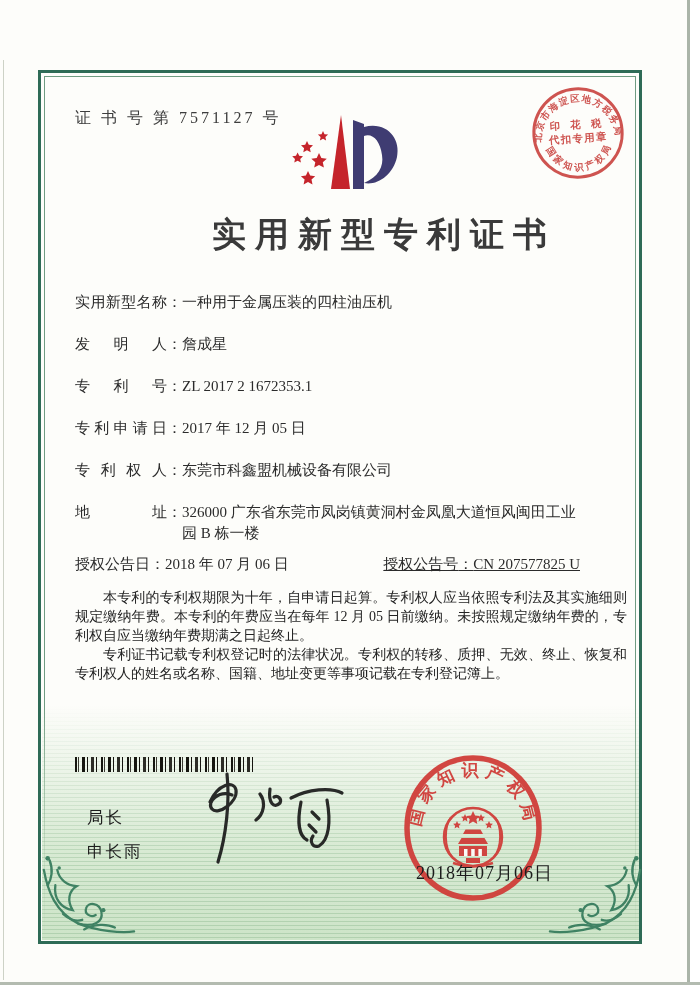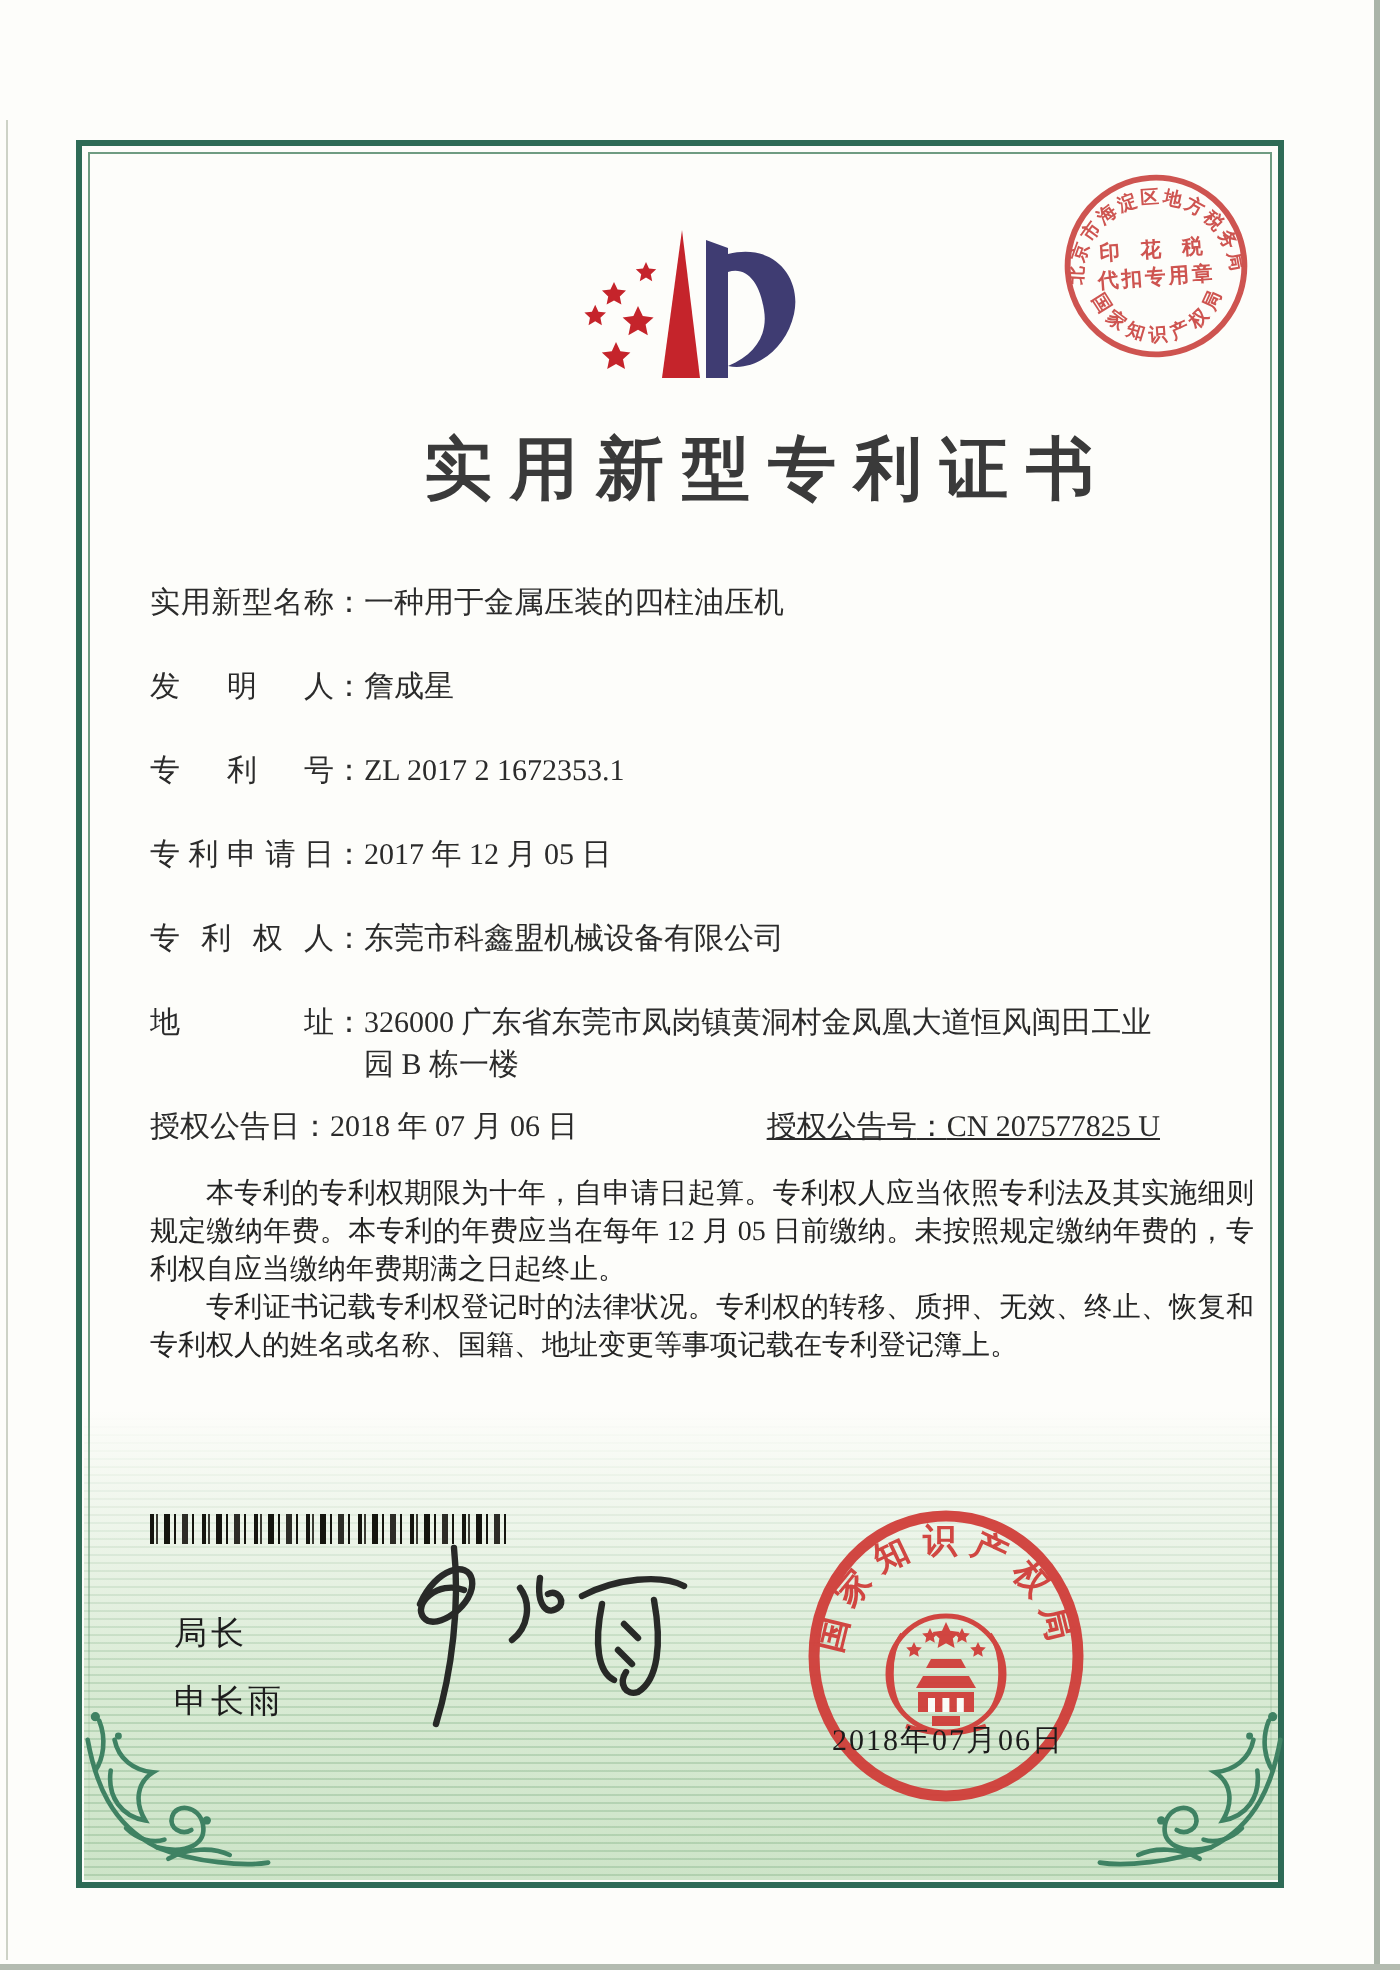--- a/index.html
+++ b/index.html
@@ -58,21 +58,21 @@
         background:
           repeating-linear-gradient(90deg,#15150f 0 2px,transparent 2px 3px,#3a3a32 3px 4px,transparent 4px 7px,
           #15150f 7px 10px,transparent 10px 12px,#15150f 12px 13px,transparent 13px 16px,
           #2c2c26 16px 19px,transparent 19px 21px,#15150f 21px 22px,transparent 22px 26px);}
 
   .director{position:absolute;left:87px;top:800px;font-family:"Liberation Sans","DejaVu Sans",sans-serif;
         font-size:16.5px;line-height:34px;color:#1d1d1d;letter-spacing:2px;}
   .signature{position:absolute;left:188px;top:762px;width:165px;height:112px;}
 
   .seal{position:absolute;left:403px;top:753px;width:140px;height:150px;opacity:0.93;}
-  .seal-date{position:absolute;left:416px;top:861px;width:150px;font-size:15px;color:#1c1c1c;
+  .seal-date{position:absolute;left:416px;top:861px;width:150px;font-size:18px;color:#1c1c1c;
         letter-spacing:1px;z-index:5;}
 
   .taxstamp{position:absolute;left:524px;top:79px;width:108px;height:108px;opacity:0.9;
         transform:rotate(-4deg);}
 
   .footer{position:absolute;left:38px;top:915px;width:604px;text-align:center;font-size:13.5px;color:#2f2f2f;}
 </style>
 </head>
 <body>
 
@@ -116,20 +116,21 @@
       <path d="M46,90 C56,84 70,84 78,88"></path>
       <path d="M24,74 C30,80 38,82 44,80"></path>
     </g>
     <g fill="#3f8263">
       <circle cx="8" cy="16" r="2.4"></circle>
         <circle cx="66" cy="70" r="2.2"></circle>
         <circle cx="20" cy="26" r="1.8"></circle>
     </g>
   </svg>
 
+  <div class="certno">证 书 号 第 7571127 号</div>
 
   <svg class="logo" viewBox="0 0 140 100">
     <g fill="#c5242b">
       <path d="M25,60 l2.2,4.6 5,0.6 -3.7,3.4 1,4.9 -4.5,-2.5 -4.4,2.5 1,-4.9 -3.7,-3.4 5,-0.6 z"></path>
       <path d="M14,46 l1.8,3.8 4.2,0.5 -3.1,2.9 0.8,4.1 -3.7,-2.1 -3.7,2.1 0.8,-4.1 -3.1,-2.9 4.2,-0.5 z" transform="translate(2,0) scale(0.9)"></path>
       <path d="M36,42 l2.4,5 5.4,0.7 -4,3.6 1.1,5.3 -4.9,-2.7 -4.8,2.7 1.1,-5.3 -4,-3.6 5.4,-0.7 z"></path>
       <path d="M24,30 l1.8,3.8 4.2,0.5 -3.1,2.9 0.8,4.1 -3.7,-2.1 -3.7,2.1 0.8,-4.1 -3.1,-2.9 4.2,-0.5 z"></path>
       <path d="M40,20 l1.5,3.2 3.6,0.4 -2.7,2.5 0.7,3.5 -3.1,-1.8 -3.1,1.8 0.7,-3.5 -2.7,-2.5 3.6,-0.4 z"></path>
       <polygon points="58,4 67,78 48,78"></polygon>
     </g>

